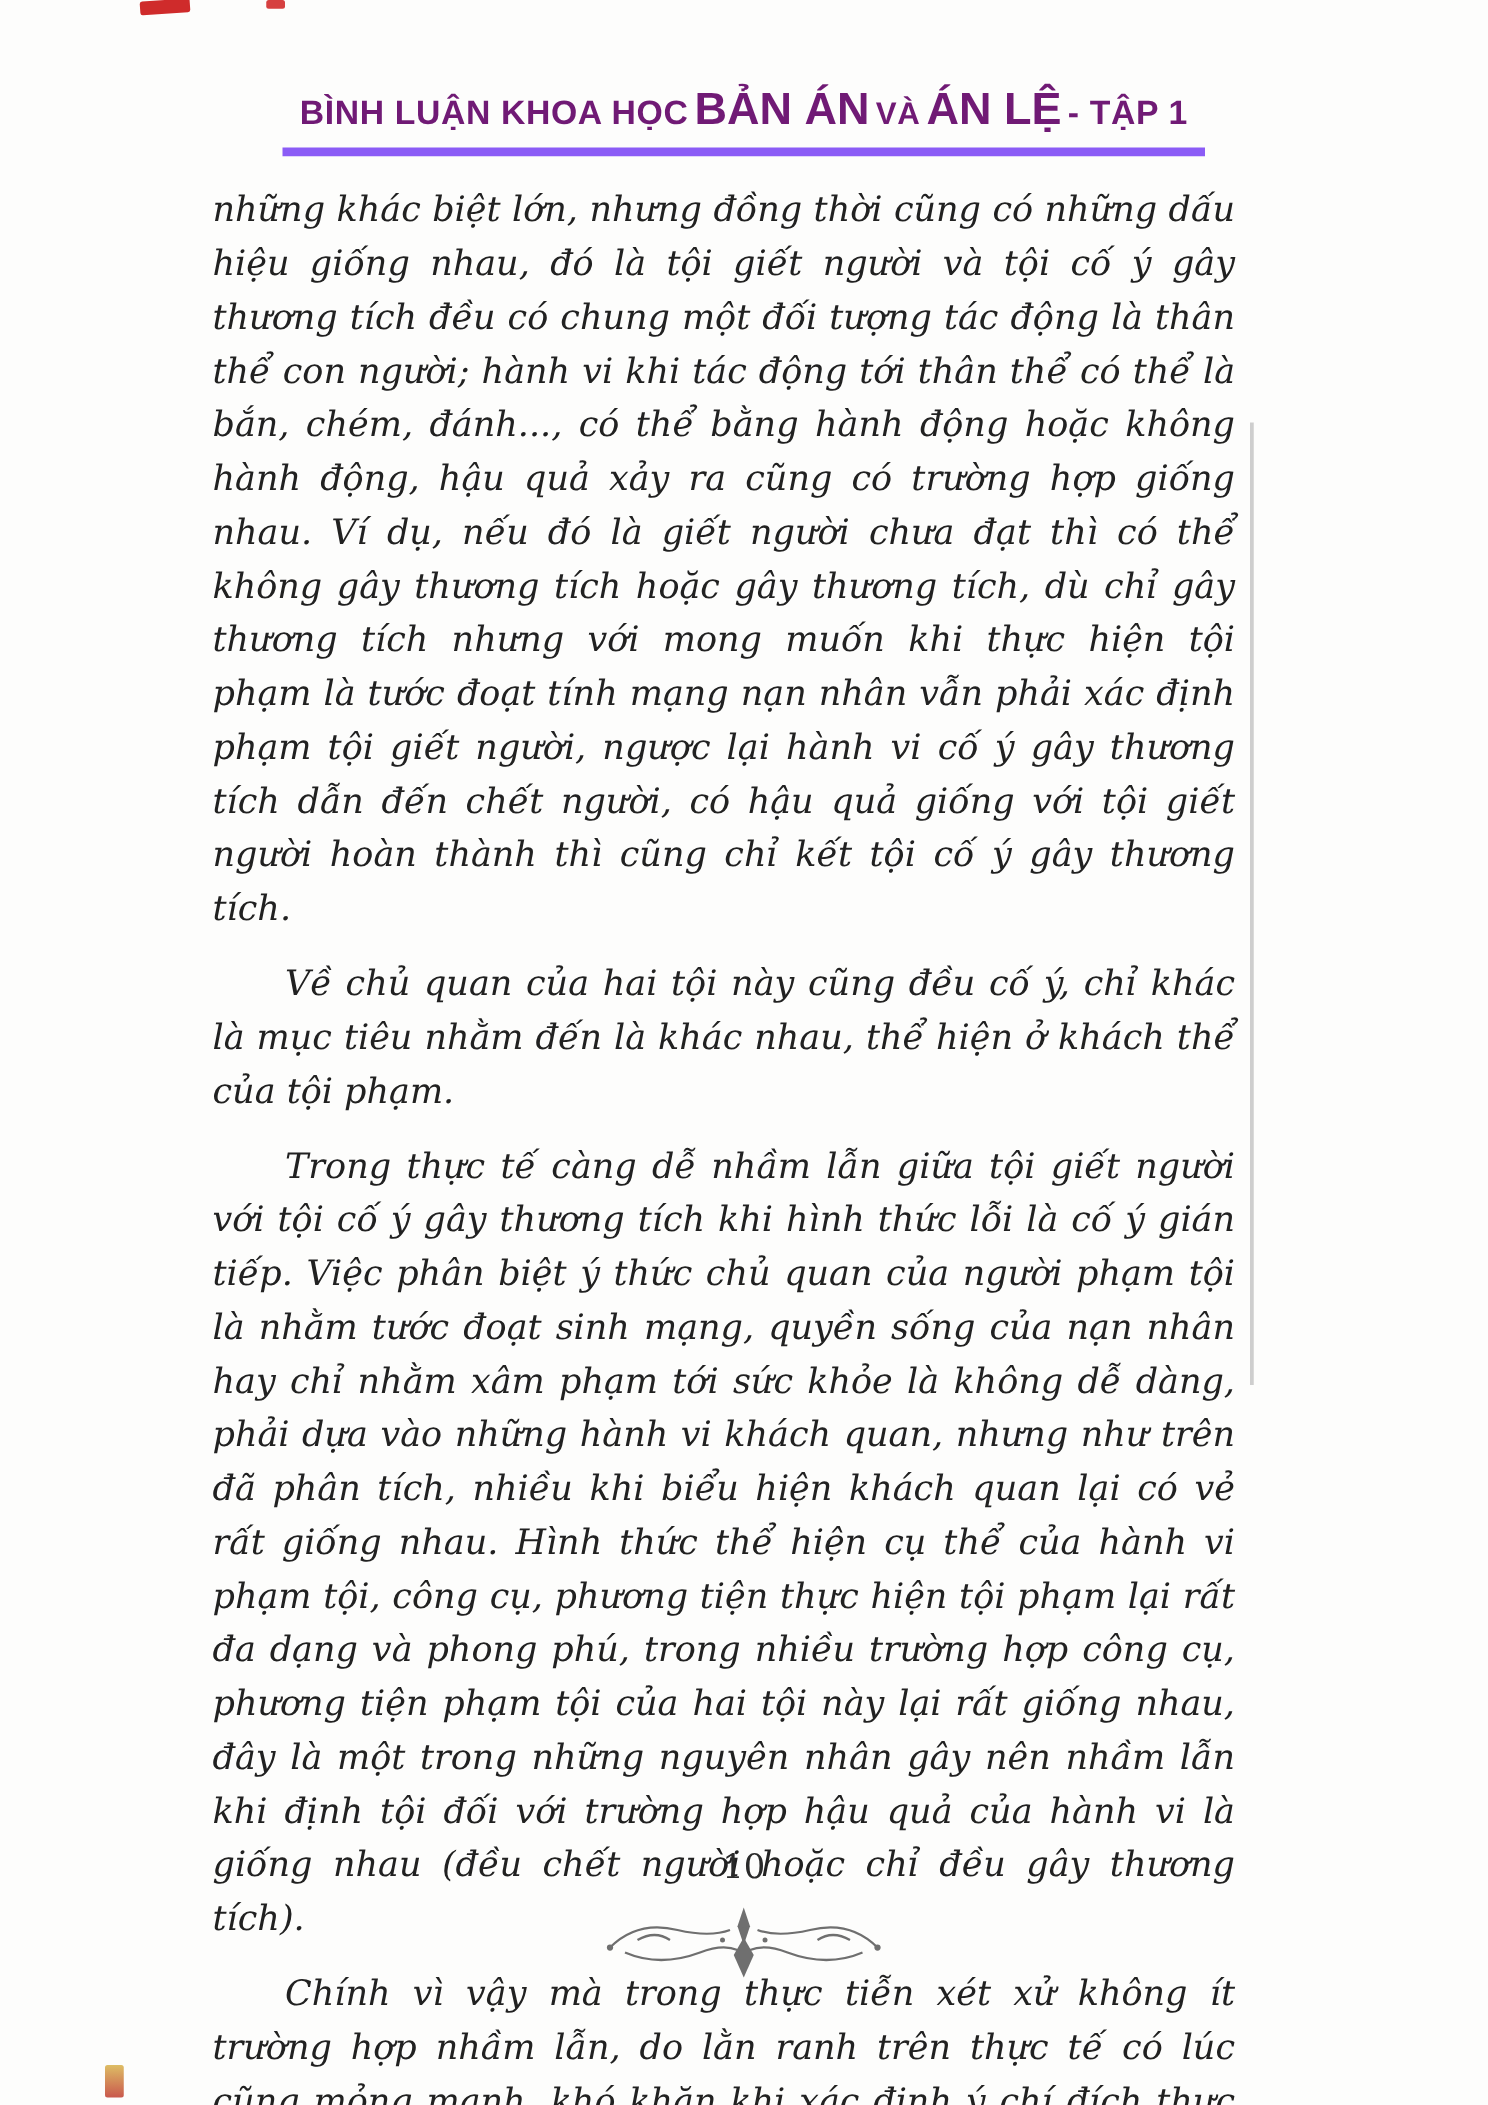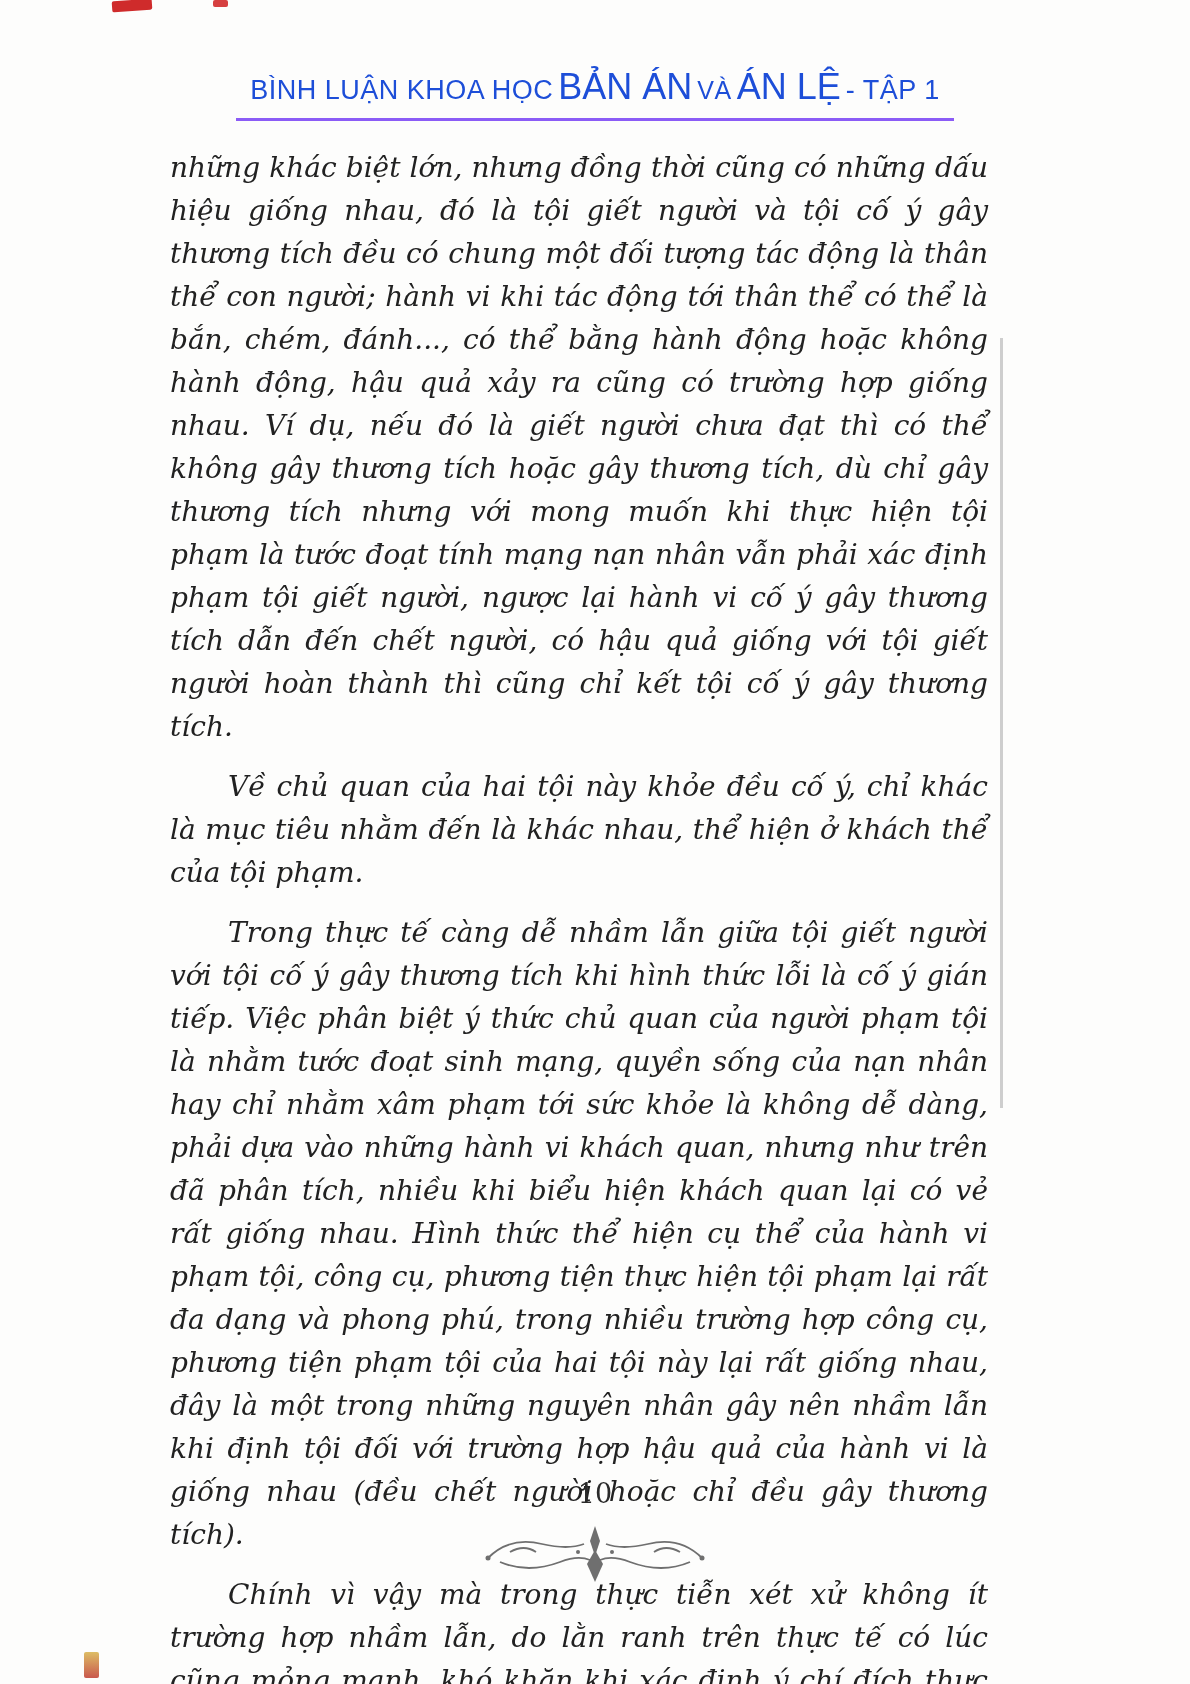--- a/index.html
+++ b/index.html
@@ -19,25 +19,25 @@
   .scan-line{position:absolute;left:1000px;top:338px;width:3px;height:770px;background:#a9a9a9;opacity:.55;filter:blur(.4px);}
 
   
   .page-header{
     position:absolute;top:66px;left:0;right:0;
     text-align:center;
   }
   .page-header .inner{
     display:inline-block;
     padding:0 14px 10px 14px;
-    border-bottom:3px solid #8b5cf6;
+    border-bottom:7px solid #8b5cf6;
     white-space:nowrap;
-    color:#1d4ed8;
+    color:#701a75;
     font-family:"Liberation Sans", sans-serif;
-    font-weight:normal;
+    font-weight:bold;
     letter-spacing:.5px;
   }
   .h-small{font-size:27px;}
   .h-big{font-size:36px;letter-spacing:0;}
   .h-mid{font-size:25px;}
 
   
   .body-text{
     position:absolute;
     left:170px;top:146px;
@@ -76,21 +76,21 @@
       <span class="h-small">BÌNH LUẬN KHOA HỌC</span>
       <span class="h-big">BẢN ÁN</span>
       <span class="h-mid">VÀ</span>
       <span class="h-big">ÁN LỆ</span>
       <span class="h-small">- TẬP 1</span>
     </div>
   </header>
 
   <main class="body-text">
     <p>những khác biệt lớn, nhưng đồng thời cũng có những dấu hiệu giống nhau, đó là tội giết người và tội cố ý gây thương tích đều có chung một đối tượng tác động là thân thể con người; hành vi khi tác động tới thân thể có thể là bắn, chém, đánh..., có thể bằng hành động hoặc không hành động, hậu quả xảy ra cũng có trường hợp giống nhau. Ví dụ, nếu đó là giết người chưa đạt thì có thể không gây thương tích hoặc gây thương tích, dù chỉ gây thương tích nhưng với mong muốn khi thực hiện tội phạm là tước đoạt tính mạng nạn nhân vẫn phải xác định phạm tội giết người, ngược lại hành vi cố ý gây thương tích dẫn đến chết người, có hậu quả giống với tội giết người hoàn thành thì cũng chỉ kết tội cố ý gây thương tích.</p>
-    <p>Về chủ quan của hai tội này khỏe đều cố ý, chỉ khác là mục tiêu nhằm đến là khác nhau, thể hiện ở khách thể của tội phạm.</p>
+    <p>Về chủ quan của hai tội này cũng đều cố ý, chỉ khác là mục tiêu nhằm đến là khác nhau, thể hiện ở khách thể của tội phạm.</p>
     <p>Trong thực tế càng dễ nhầm lẫn giữa tội giết người với tội cố ý gây thương tích khi hình thức lỗi là cố ý gián tiếp. Việc phân biệt ý thức chủ quan của người phạm tội là nhằm tước đoạt sinh mạng, quyền sống của nạn nhân hay chỉ nhằm xâm phạm tới sức khỏe là không dễ dàng, phải dựa vào những hành vi khách quan, nhưng như trên đã phân tích, nhiều khi biểu hiện khách quan lại có vẻ rất giống nhau. Hình thức thể hiện cụ thể của hành vi phạm tội, công cụ, phương tiện thực hiện tội phạm lại rất đa dạng và phong phú, trong nhiều trường hợp công cụ, phương tiện phạm tội của hai tội này lại rất giống nhau, đây là một trong những nguyên nhân gây nên nhầm lẫn khi định tội đối với trường hợp hậu quả của hành vi là giống nhau (đều chết người hoặc chỉ đều gây thương tích).</p>
     <p>Chính vì vậy mà trong thực tiễn xét xử không ít trường hợp nhầm lẫn, do lằn ranh trên thực tế có lúc cũng mỏng manh, khó khăn khi xác định ý chí đích thực của chủ thể. Xét một cách công bằng, khi hậu quả giống nhau thì không dễ dàng phân biệt giữa giết người hay chỉ cố ý gây thương tích dẫn đến chết người. Có lẽ vì thế mà đôi khi chỉ thiếu một chút kinh nghiệm, thiếu một chút kiến thức, chưa đủ độ sâu; một</p>
   </main>
 
   <div class="page-number">10</div>
 
   <div class="ornament">
     <svg width="230" height="64" viewBox="0 0 230 64">
       <g stroke="#6f6f6f" fill="none" stroke-width="1.8">
         <path d="M8 36 Q30 14 62 22 Q88 28 104 22"></path>

